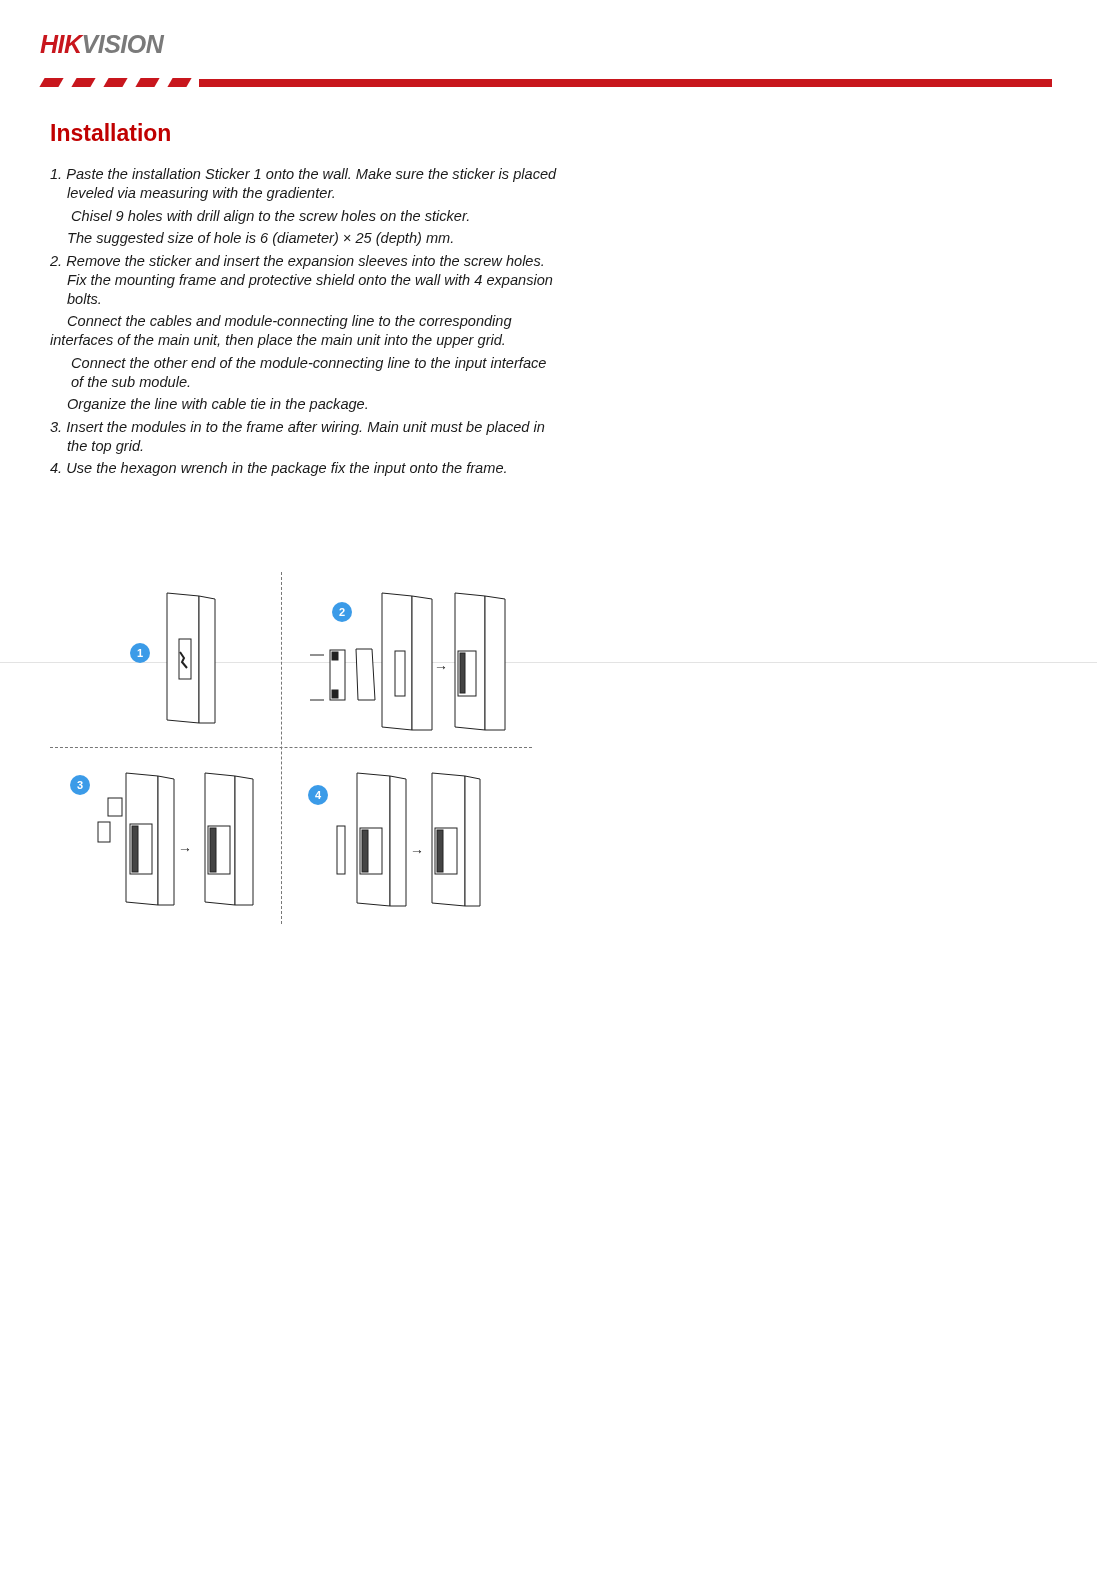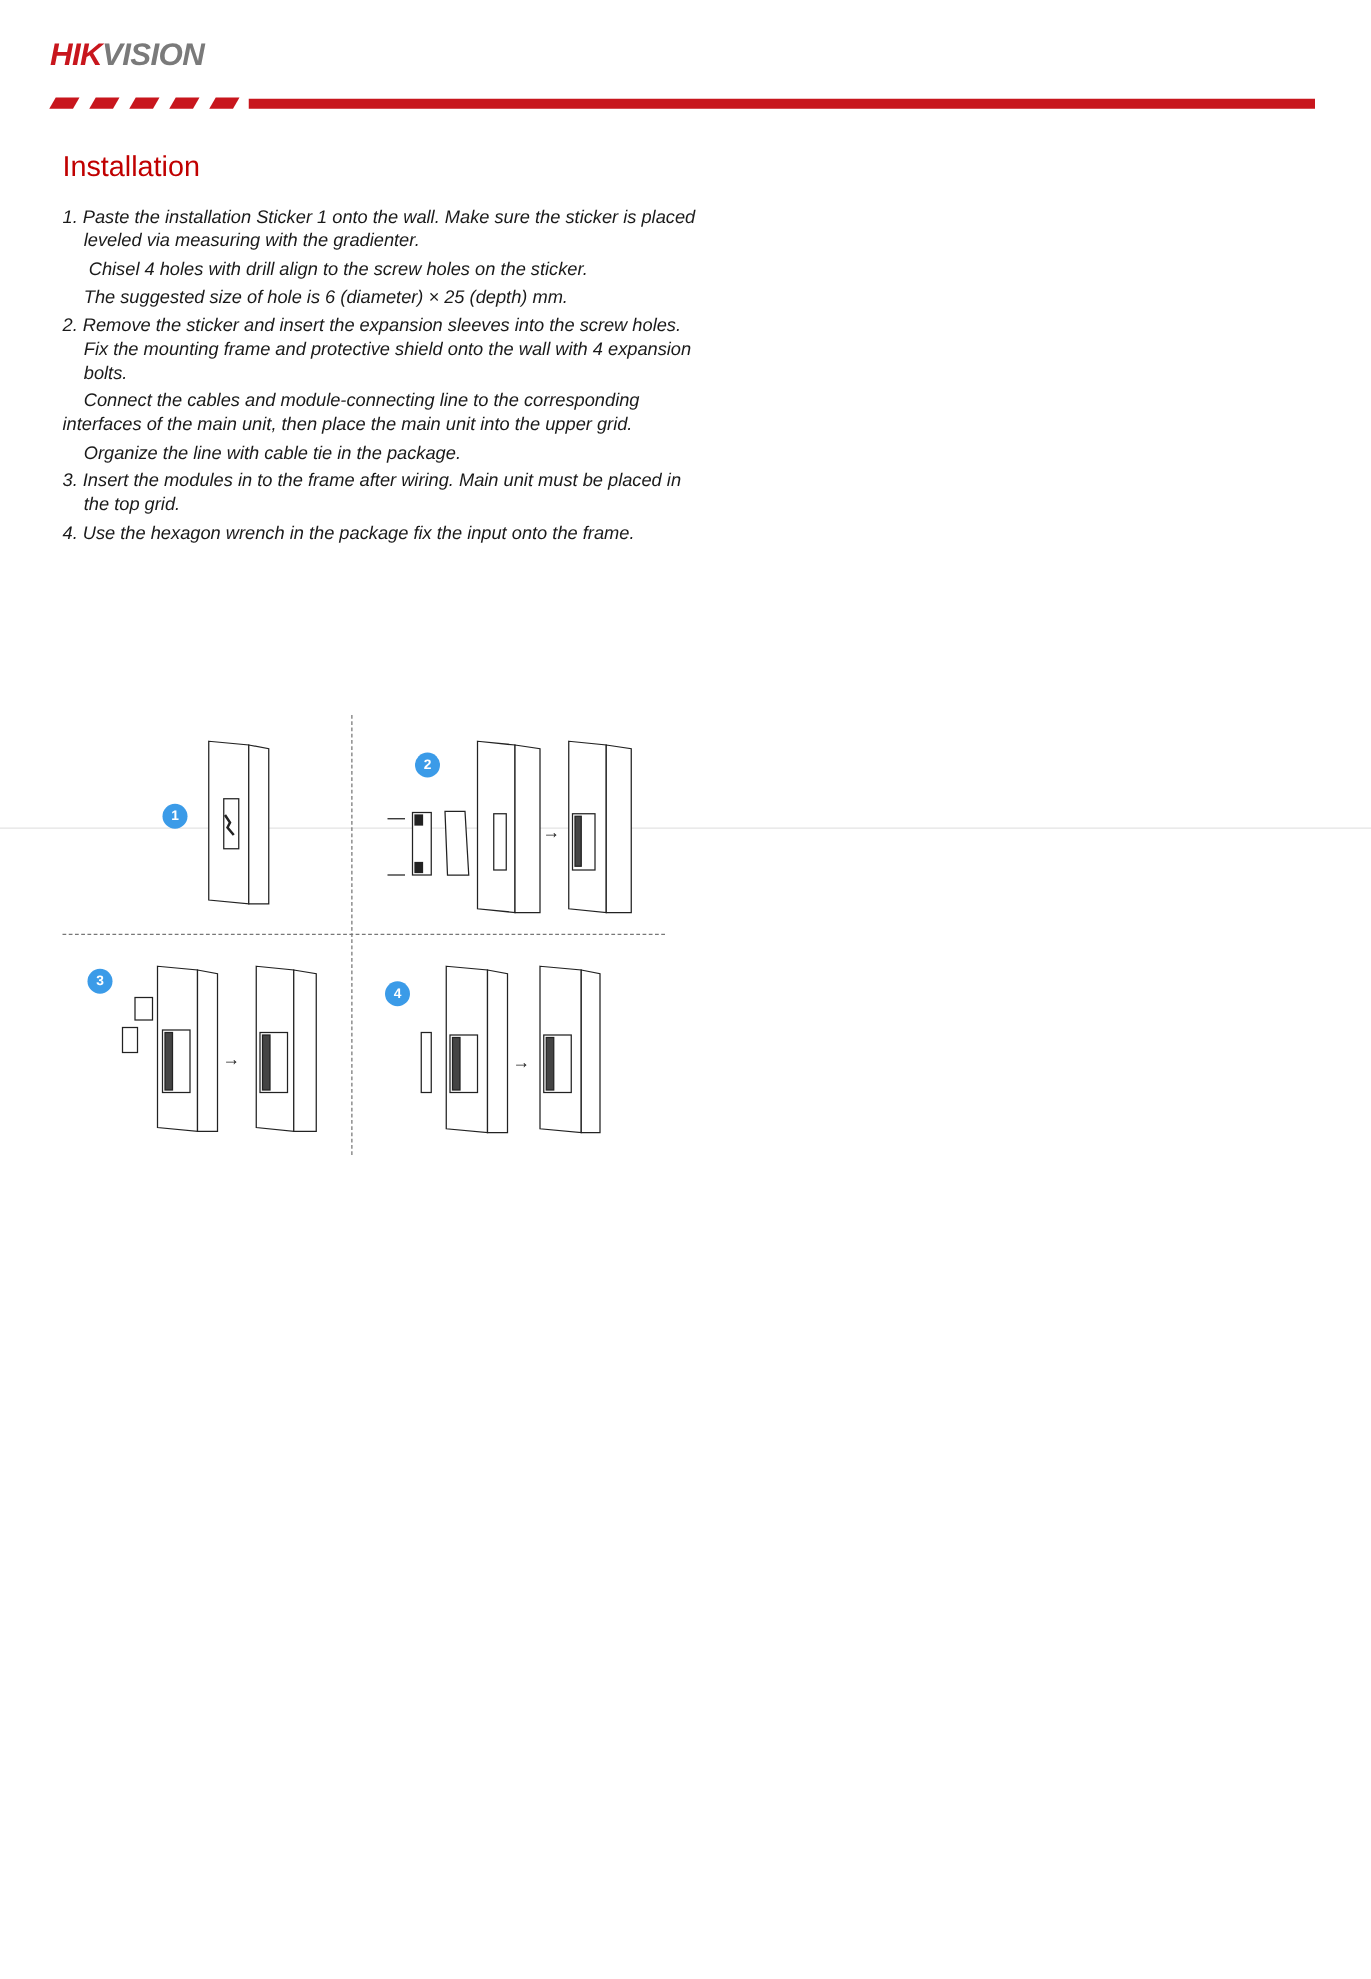--- a/index.html
+++ b/index.html
@@ -6,21 +6,21 @@
   body { width:1097px; height:1583px; position:relative; overflow:hidden;
          font-family:"Liberation Sans", sans-serif; color:#1a1a1a; }
   .logo { position:absolute; left:40px; top:30px; font-style:italic; font-weight:bold;
           font-size:25px; letter-spacing:-0.5px;text-align:right; }
   .logo .hik { color:#c8161d; }
   .logo .vis { color:#7a7a7a; }
   .stripes { position:absolute; left:38px; top:78px; height:10px; }
   .stripe { position:absolute; top:0; width:19px; height:9px; background:#c8161d;
             transform:skewX(-30deg); }
   .redbar { position:absolute; left:199px; top:79px; width:853px; height:8px; background:#c8161d; }
-  .title { position:absolute; left:50px; top:120px; font-size:23px; font-weight:normal; color:#c00000; }
+  .title { position:absolute; left:50px; top:120px; font-size:23px; font-weight:bold; color:#c00000; }
   .text { position:absolute; left:50px; top:165px; width:510px; font-size:14.6px; line-height:19px;font-style:italic; }
   .p { margin:0 0 3.5px 0; }
   .num { padding-left:17px; text-indent:-17px; }
   .ind1 { padding-left:21px; }
   .ind2 { text-indent:17px; }
   .hline { position:absolute; left:0; top:662px; width:1097px; height:1px; background:#e3e3e3; }
   .vdash { position:absolute; left:281px; top:572px; height:352px; border-left:1.5px dashed #777; }
   .hdash { position:absolute; left:50px; top:747px; width:482px; border-top:1.5px dashed #777; }
   .badge { position:absolute; width:20px; height:20px; border-radius:50%; background:#3b9be8;
            color:#fff; font-size:11px; font-weight:bold; text-align:center; line-height:20px; }
@@ -38,24 +38,25 @@
   <div class="stripe" style="left:68px"></div>
   <div class="stripe" style="left:100px"></div>
   <div class="stripe" style="left:132px"></div>
 </div>
 <div class="redbar"></div>
 
 <div class="title">Installation</div>
 
 <div class="text">
   <div class="p num"><span>1.</span> <span>Paste the installation Sticker 1 onto the wall. Make sure the sticker is placed leveled via measuring with the gradienter.</span></div>
-  <div class="p ind1">Chisel 4 holes with drill align to the screw holes on the sticker.</div>
+  <div class="p ind1">Chisel 9 holes with drill align to the screw holes on the sticker.</div>
   <div class="p ind2">The suggested size of hole is 6 (diameter) × 25 (depth) mm.</div>
   <div class="p num"><span>2.</span> <span>Remove the sticker and insert the expansion sleeves into the screw holes. Fix the mounting frame and protective shield onto the wall with 4 expansion bolts.</span></div>
   <div class="p ind2">Connect the cables and module-connecting line to the corresponding interfaces of the main unit, then place the main unit into the upper grid.</div>
+  <div class="p ind1">Connect the other end of the module-connecting line to the input interface of the sub module.</div>
   <div class="p ind2">Organize the line with cable tie in the package.</div>
   <div class="p num"><span>3.</span> <span>Insert the modules in to the frame after wiring. Main unit must be placed in the top grid.</span></div>
   <div class="p num"><span>4.</span> <span>Use the hexagon wrench in the package fix the input onto the frame.</span></div>
 </div>
 
 <div class="hline"></div>
 <div class="vdash"></div>
 <div class="hdash"></div>
 
 <div class="badge" style="left:130px;top:643px">1</div>

